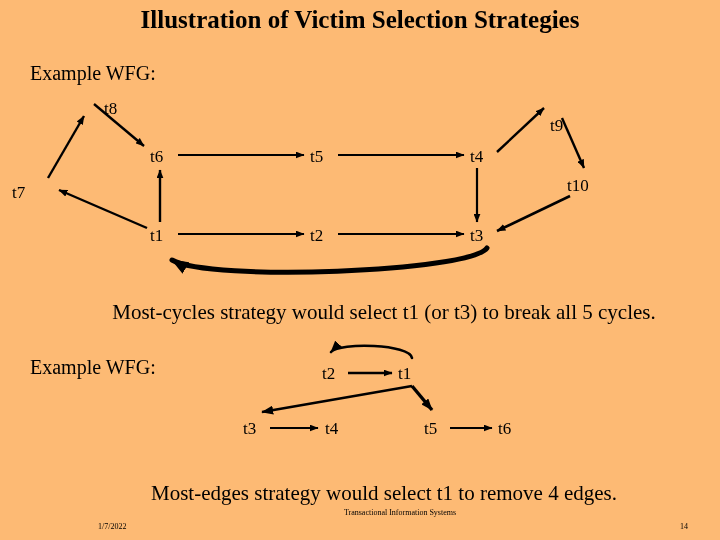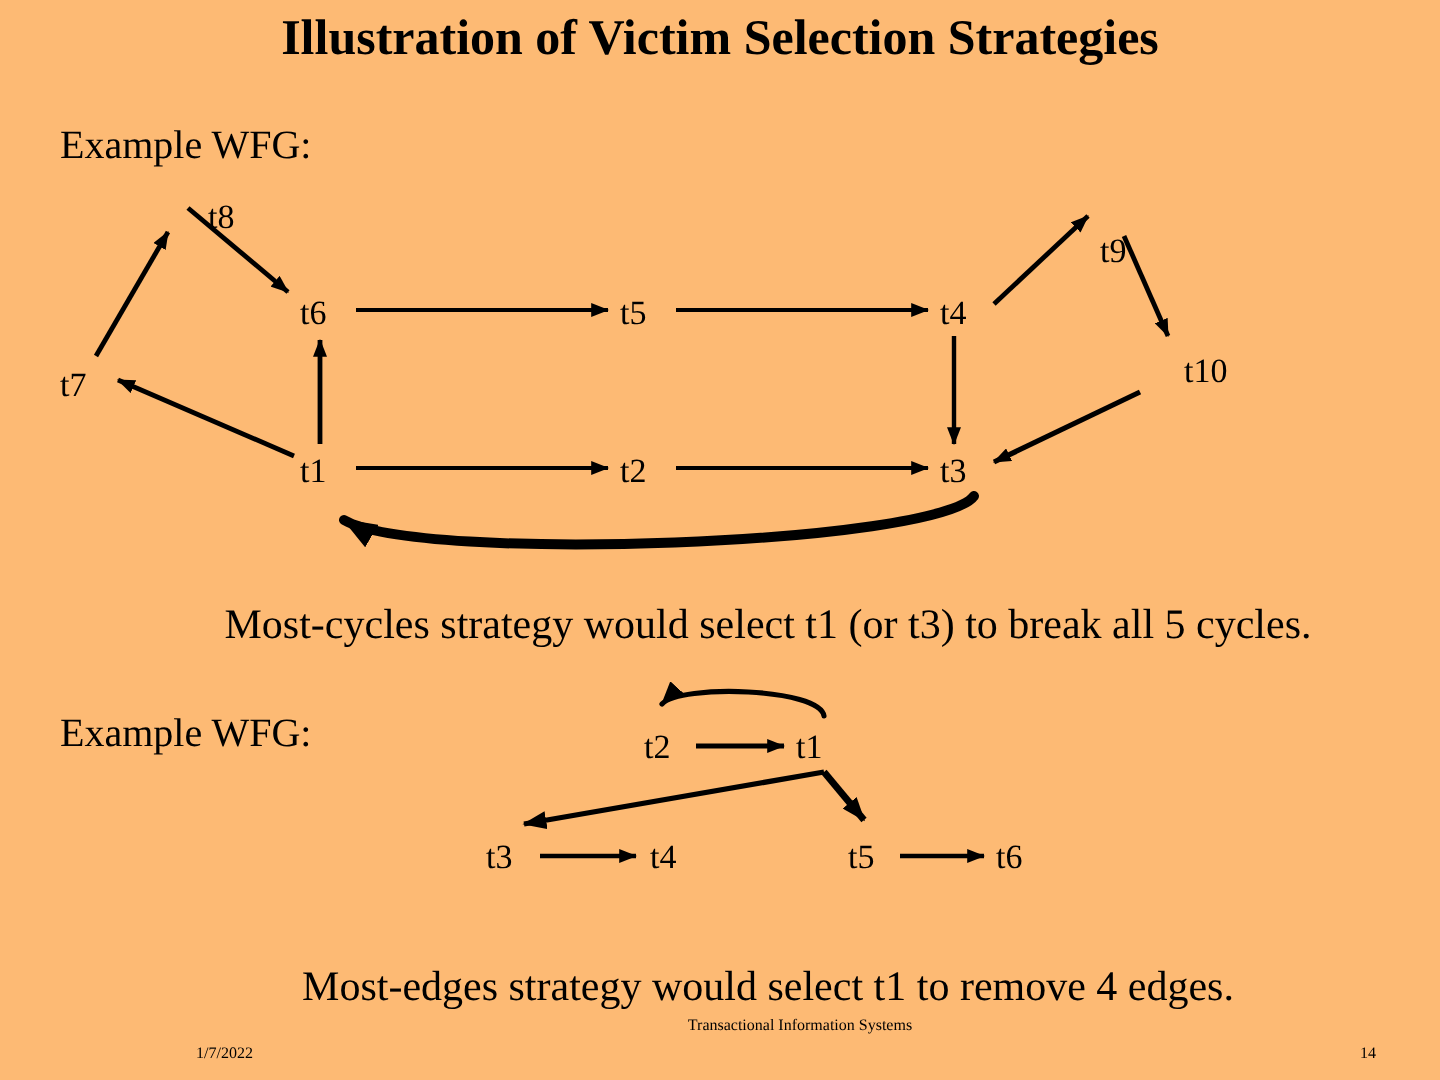--- a/index.html
+++ b/index.html
@@ -111,22 +111,22 @@
     <line x1="477" y1="168" x2="477" y2="222" stroke="#000000" stroke-width="2.2" marker-end="url(#ah)"></line>
 
     <path d="M 487,248 C 470,272 210,282 172,260" fill="none" stroke="#000000" stroke-width="5" stroke-linecap="round" marker-end="url(#ahthick)"></path>
   </svg>
 
   <div class="node" style="left:68px;  top:100px;margin-left:36px;">t8</div>
   <div class="node" style="left:550px; top:100px;margin-top:17px;">t9</div>
   <div class="node" style="left:150px; top:148px;">t6</div>
   <div class="node" style="left:310px; top:148px;">t5</div>
   <div class="node" style="left:470px; top:148px;">t4</div>
-  <div class="node" style="left:30px;  top:184px;font-family:Liberation Serif, serif;">t7</div>
-  <div class="node" style="left:592px; top:177px;text-align:right;">t10</div>
+  <div class="node" style="left:12px;  top:184px;font-family:Liberation Serif, serif;">t7</div>
+  <div class="node" style="left:567px; top:177px;text-align:right;">t10</div>
   <div class="node" style="left:150px; top:227px;">t1</div>
   <div class="node" style="left:310px; top:227px;">t2</div>
   <div class="node" style="left:470px; top:227px;">t3</div>
 
   <div class="caption-text" style="left:0; top:300px; width:720px; text-align:center;">Most-cycles strategy would select t1 (or t3) to break all 5 cycles.</div>
 
   <div class="body-text" style="left:30px; top:356px;">Example WFG:</div>
 
   <svg class="graph-svg" viewBox="0 0 720 540" xmlns="http://www.w3.org/2000/svg">
 

